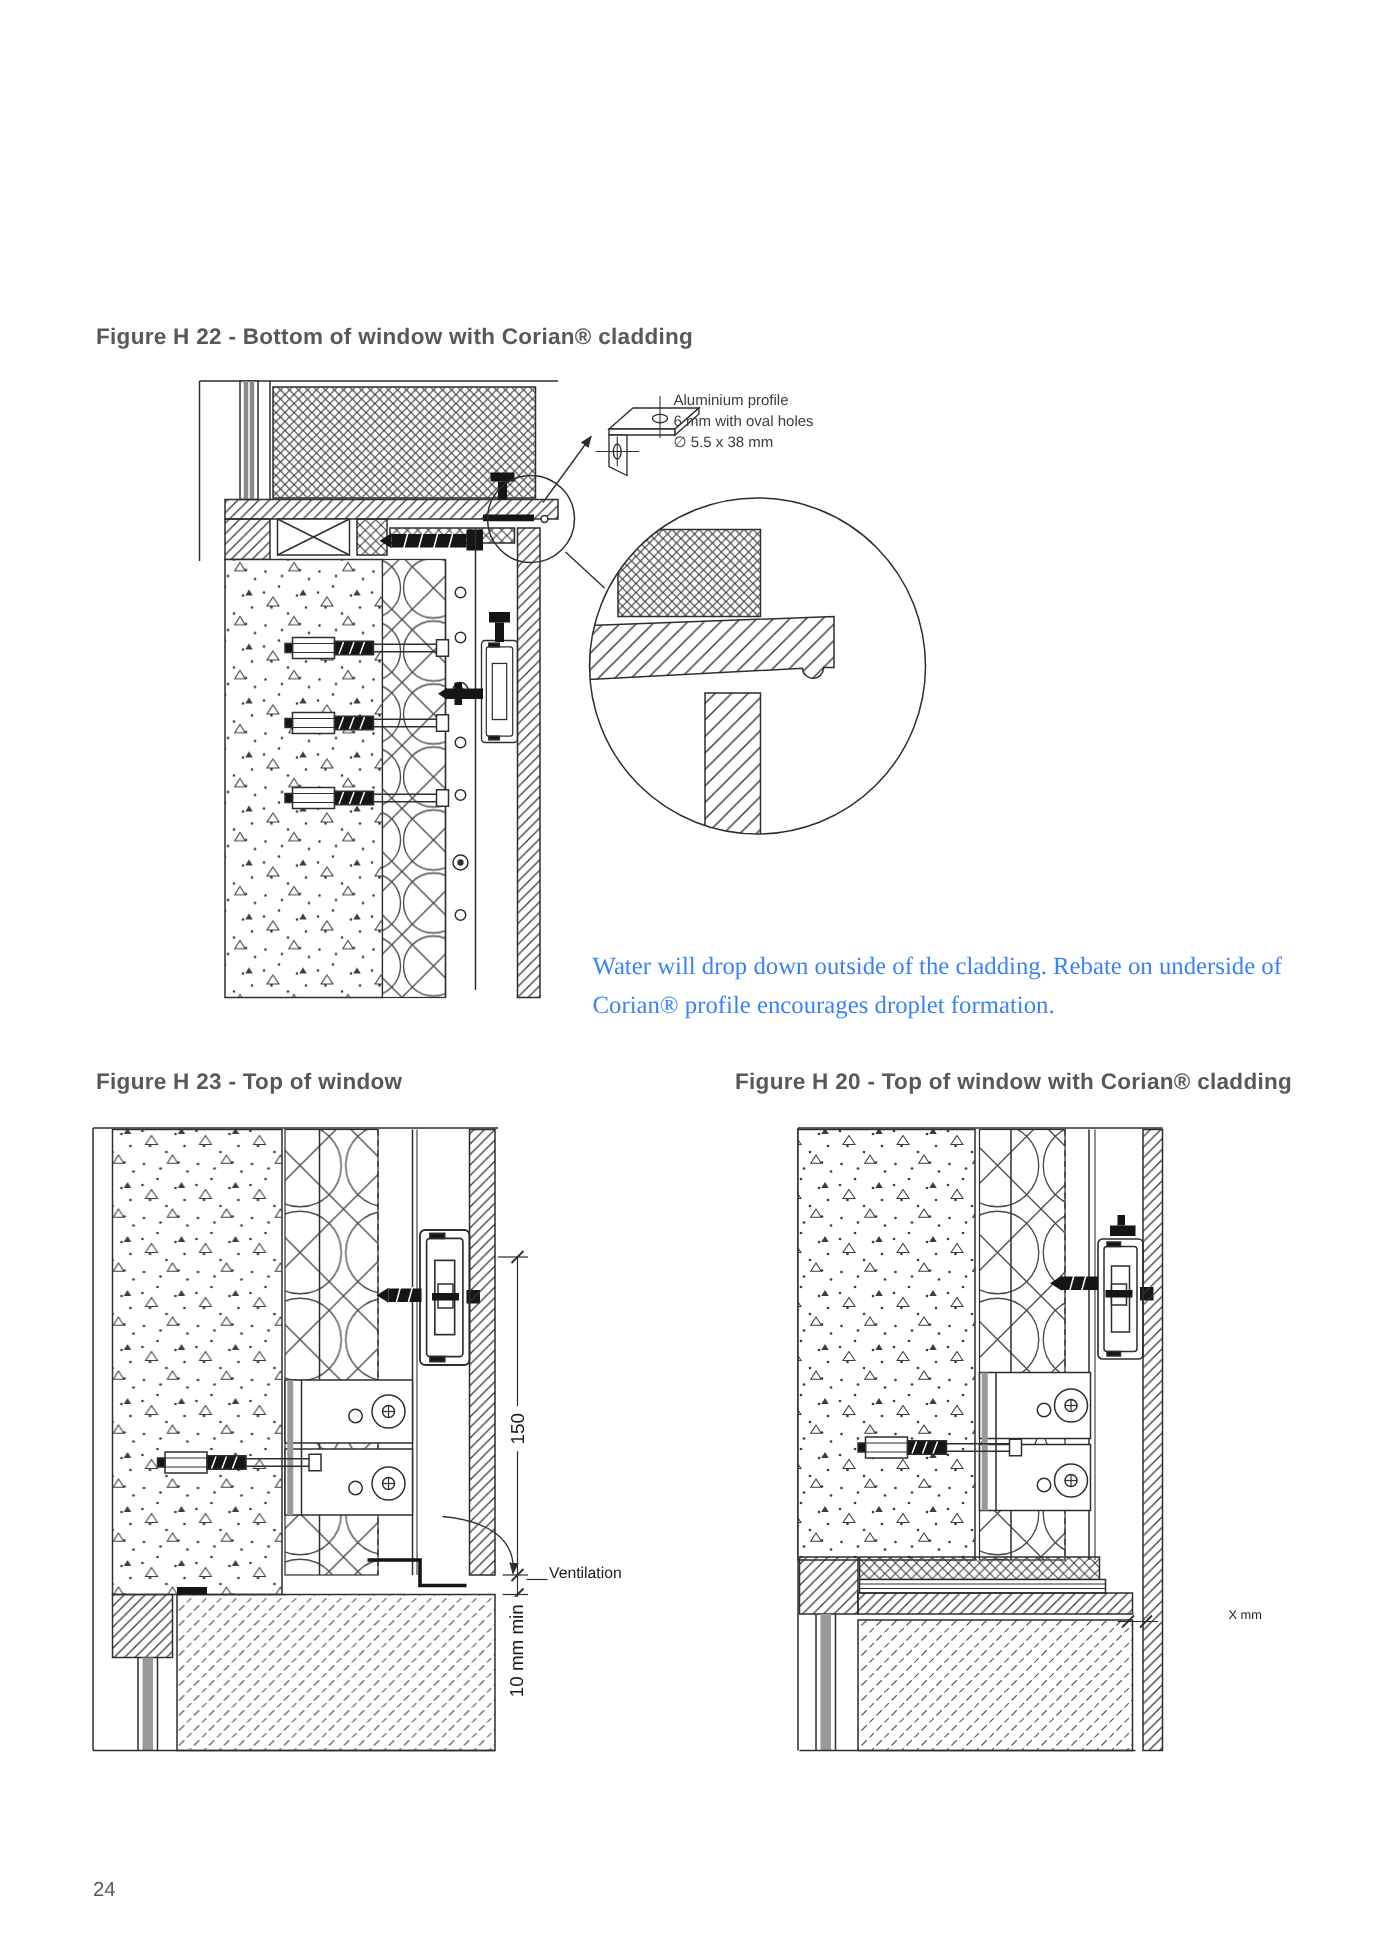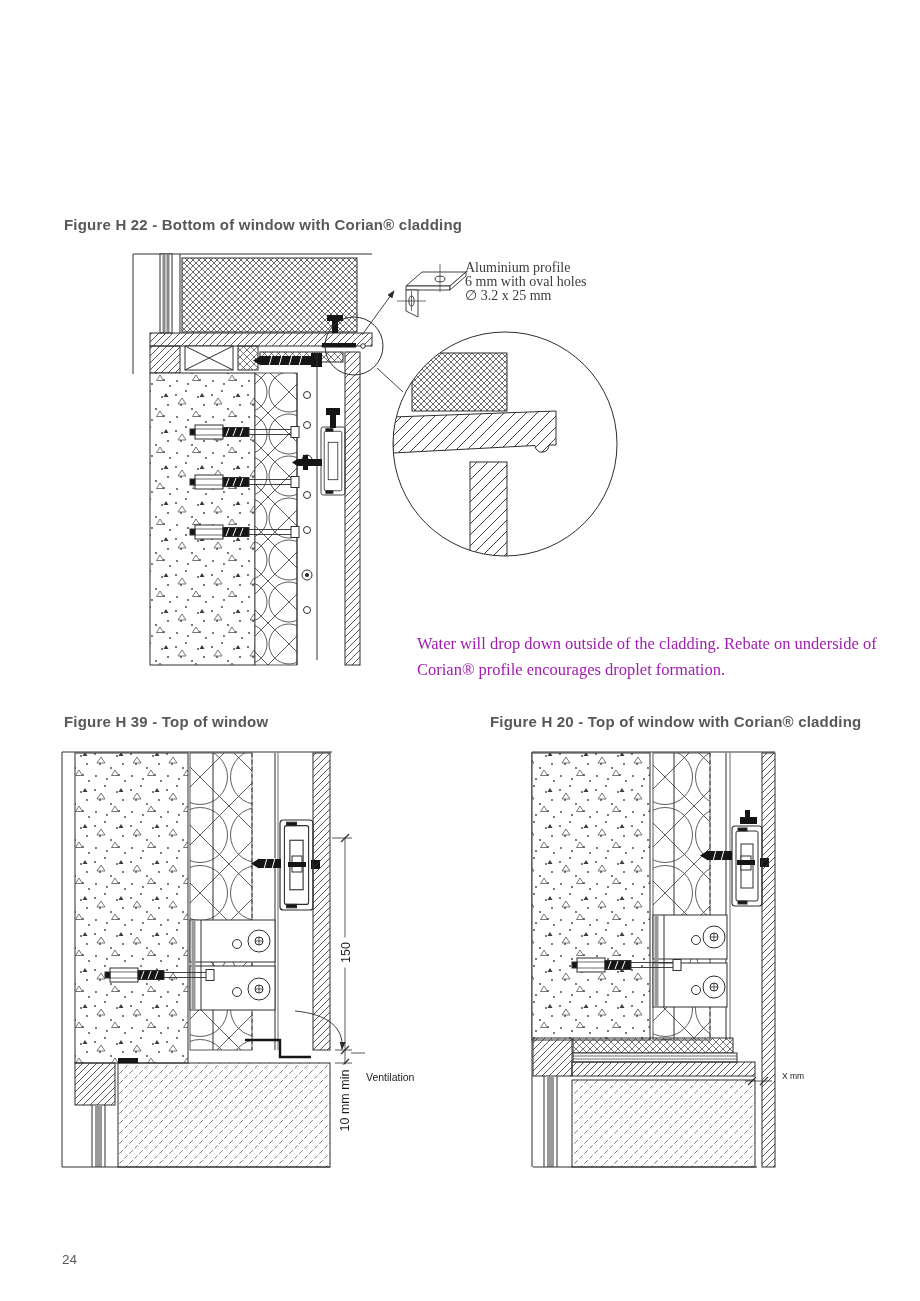--- a/index.html
+++ b/index.html
@@ -1,30 +1,30 @@
 <!DOCTYPE html>
 <html><head>
 <meta charset="utf-8">
 <style>
   html,body{margin:0;padding:0;overflow:hidden;}
   body{width:920px;height:1301px;background:#ffffff;position:relative;
        font-family:"Liberation Sans",sans-serif;}
   .fig-title{position:absolute;font-size:15px;font-weight:bold;color:#57585a;
              letter-spacing:.2px;white-space:nowrap;}
-  .caption{position:absolute;left:417px;top:631px;width:468px;
-           font-family:"Liberation Serif",serif;font-size:16.5px;color:#a21caf;
+  .caption{position:absolute;left:395px;top:631px;width:468px;
+           font-family:"Liberation Serif",serif;font-size:16.5px;color:#3b82f6;
            line-height:1.55;}
-  .callout{position:absolute;left:465px;top:261px;font-size:14px;color:#3c3c3c;
-           line-height:14px;font-family:Liberation Serif, serif;}
+  .callout{position:absolute;left:449px;top:261px;font-size:10px;color:#3c3c3c;
+           line-height:14px;}
   .callout div{white-space:nowrap;}
   .page-num{position:absolute;left:62px;top:1252px;font-family:Liberation Sans, sans-serif;
             font-size:13.5px;color:#5a5a5a;}
   .dim-label{position:absolute;font-size:12.5px;color:#1c1c1c;background:#fff;
              text-align:center;transform:rotate(-90deg);line-height:15px;}
-  .small-label{position:absolute;font-size:10.5px;color:#1c1c1c;white-space:nowrap;margin-top:28px;}
+  .small-label{position:absolute;font-size:10.5px;color:#1c1c1c;white-space:nowrap;}
   .tiny-label{position:absolute;font-size:8.5px;color:#1c1c1c;white-space:nowrap;}
   svg.drawing{position:absolute;overflow:visible;}
 </style>
 </head>
 <body>
 
 <svg width="0" height="0" style="position:absolute" aria-hidden="true">
   <defs>
     <pattern id="pConc" width="36" height="36" patternUnits="userSpaceOnUse">
       <rect width="36" height="36" fill="#fff"></rect>
@@ -199,26 +199,26 @@
         <path d="M293,172 L456,166 L456,200 L449,200 A7,7 0 0 1 435,200.5 L293,208 Z" fill="url(#pHatchS)"></path>
         <rect x="370" y="217" width="37" height="96" fill="url(#pHatchS)"></rect>
       </g>
     </g>
   </g>
 </svg>
 
 <div class="callout">
   <div>Aluminium profile</div>
   <div>6 mm with oval holes</div>
-  <div>∅ 3.2 x 25 mm</div>
+  <div>∅ 5.5 x 38 mm</div>
 </div>
 
 <div class="caption">Water will drop down outside of the cladding. Rebate on underside of Corian® profile encourages droplet formation.</div>
 
-<div class="fig-title" style="left:64px;top:713px">Figure H 39 - Top of window</div>
+<div class="fig-title" style="left:64px;top:713px">Figure H 23 - Top of window</div>
 
 <svg class="drawing" id="svg23" viewBox="0 0 365 425" width="365" height="425" style="left:55px;top:748px">
   <g stroke="#2e2e2e" stroke-width="1" fill="none">
     <g>
       <line x1="7" y1="4" x2="277" y2="4"></line>
       <line x1="7" y1="4" x2="7" y2="419"></line>
       <rect x="20" y="5" width="113" height="310" fill="url(#pConc)"></rect>
     </g>
     <g>
       <rect x="135" y="5" width="62" height="297" fill="url(#pInsulW)" stroke-width="0.8"></rect>
@@ -352,15 +352,15 @@
       <line x1="37" y1="328" x2="37" y2="419"></line>
       <line x1="13" y1="419" x2="237" y2="419"></line>
     </g>
     <g stroke-width="0.8">
       <line x1="225" y1="333" x2="252" y2="333"></line>
       <path d="M228,337 L236,329 M240,337 L248,329" stroke-width="1.2"></path>
     </g>
   </g>
 </svg>
 
-<div class="tiny-label" style="left:782px;top:1071px">X mm</div>
+<div class="tiny-label" style="left:819px;top:1071px">X mm</div>
 
 <div class="page-num">24</div>
 
 </body></html>

